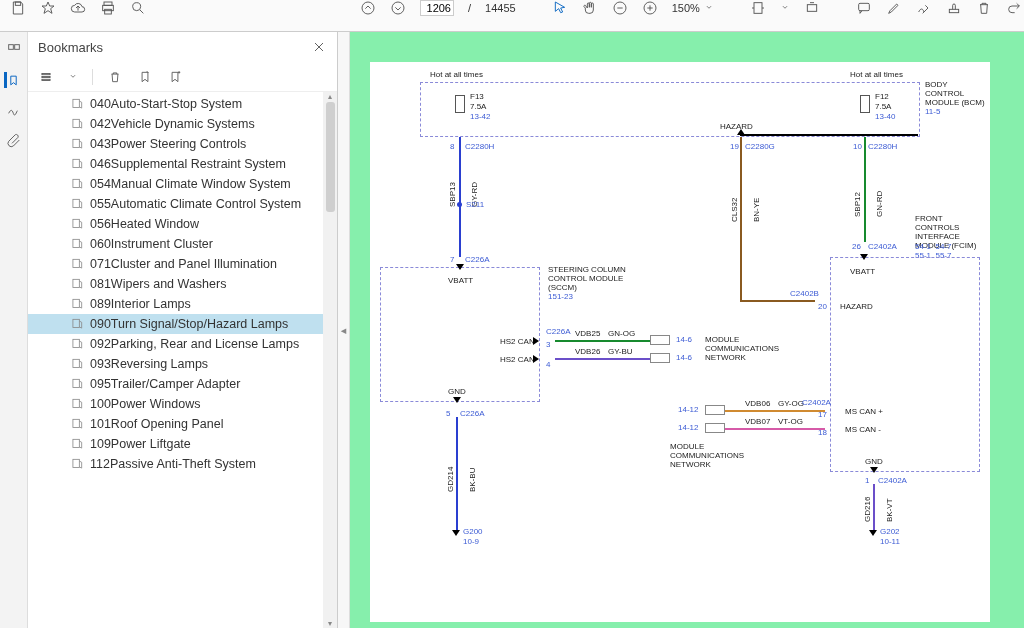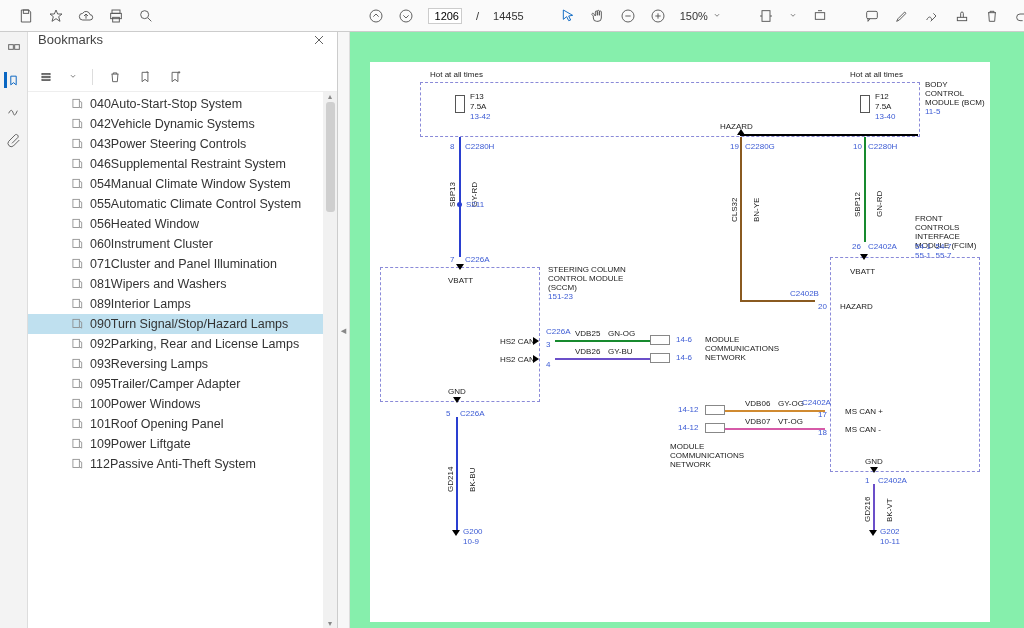--- a/index.html
+++ b/index.html
@@ -1,21 +1,21 @@
 <!DOCTYPE html>
 <html><head>
 <meta charset="utf-8">
 <style>
   * { box-sizing: border-box; margin: 0; padding: 0; font-family: "Segoe UI", Arial, sans-serif; }
   body { width: 1024px; height: 628px; overflow: hidden; background: #fff; font-size: 11px; color: #333; }
 
   
   .toolbar {
-    height: 32px; display: flex; align-items: center; gap: 18px;
-    padding: 0 18px; border-bottom: 1px solid #ccc; background: #fafafa;
+    height: 32px; display: flex; align-items: flex-start; gap: 18px;
+    padding: 0 10px; border-bottom: 1px solid #ccc; background: #fafafa;
   }
   .tb-group { display: flex; align-items: center; gap: 14px; }
   .tb-sep { width: 1px; height: 20px; background: #ddd; }
   .tb-icon { width: 16px; height: 16px; display: inline-flex; align-items: center; justify-content: center; cursor: pointer; color: #555; }
   .tb-icon svg { width: 16px; height: 16px; stroke: currentColor; fill: none; stroke-width: 1.4; }
   .page-input { width: 34px; font-size: 11px; text-align: right; border: 1px solid #ccc; padding: 1px 2px; }
   .zoom-select { display: flex; align-items: center; gap: 4px; font-size: 11px; }
 
   
   .main { display: flex; height: calc(100% - 32px); }
@@ -27,21 +27,21 @@
   }
   .rail-icon { width: 16px; height: 16px; cursor: pointer; color: #666; display:flex; align-items:center; justify-content:center; }
   .rail-icon.active { border-left: 3px solid #0a66c2; padding-left: 0; margin-left: -3px; color:#0a66c2;}
 
   
   .panel {
     width: 310px; border-right: 1px solid #ccc; background: #fff;
     display: flex; flex-direction: column;
   }
   .panel-header {
-    height: 30px; display: flex; justify-content: space-between;
+    height: 30px; display: flex; align-items: center; justify-content: space-between;
     padding: 0 10px; font-size: 13px; color: #444;
   }
   .panel-tools {
     height: 30px; display: flex; align-items: center; gap: 14px;
     padding: 0 10px; border-bottom: 1px solid #eee; color:#555;
   }
   .bm-list { flex: 1; overflow-y: auto; padding: 2px 0; }
   .bm-item {
     display: flex; align-items: center; gap: 6px;
     padding: 3px 10px 3px 42px; font-size: 12.5px; color: #333; cursor: pointer;

